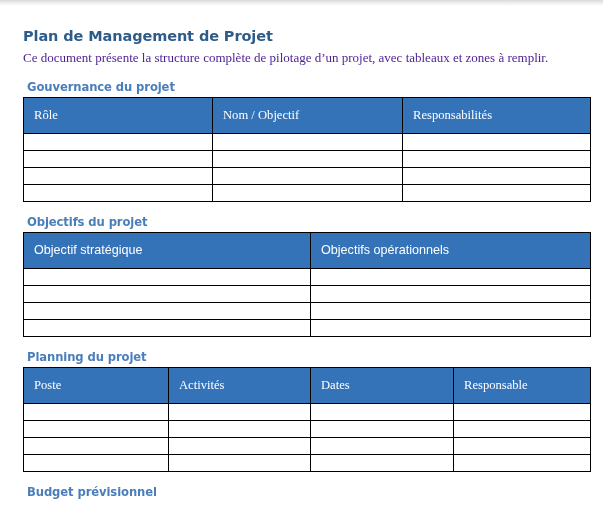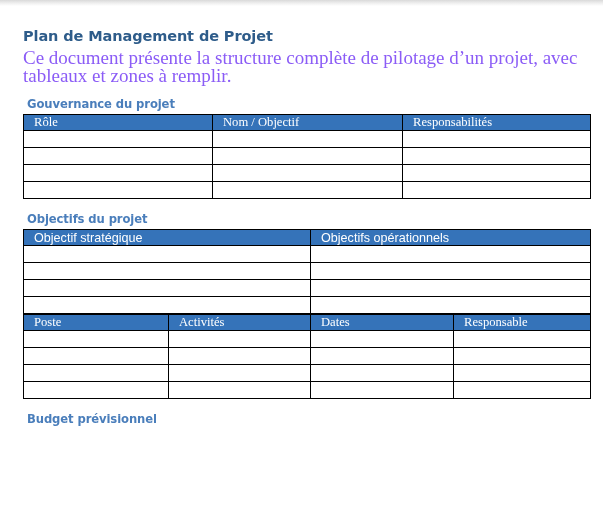--- a/index.html
+++ b/index.html
@@ -39,22 +39,22 @@
     font-size: 14.5px;
     font-weight: bold;
     color: #2e5c8a;
     letter-spacing: -0.1px;
     margin: 7px 0 0 0;
     line-height: 18px;
   }
 
   .doc-intro {
     font-family: "Liberation Serif", serif;
-    font-size: 19px;
-    color: #8b5cf6;
+    font-size: 13px;
+    color: #4c1d95;
     line-height: 17.5px;
     margin: 4px 0 0 0;
     width: 568px;
   }
 
   .section-heading {
     font-family: "DejaVu Sans", sans-serif;
     font-size: 11.6px;
     font-weight: bold;
     color: #4a7ebb;
@@ -77,21 +77,21 @@
     box-sizing: border-box;
     text-align: left;
     vertical-align: middle;
     overflow: hidden;
     white-space: nowrap;
   }
   table.doc-table thead th {
     background: #3573b9;
     color: #ffffff;
     font-weight: normal;
-    height: 16px;
+    height: 36px;
     font-size: 12.6px;
     border-color: #000000;
     padding-left: 10px;
   }
   table.doc-table tbody td {
     background: #ffffff;
     height: 17px;
   }
 
   
@@ -198,20 +198,21 @@
         <td></td>
         <td></td>
       </tr>
       <tr>
         <td></td>
         <td></td>
       </tr>
     </tbody>
   </table>
 
+  <h2 class="section-heading">Planning du projet</h2>
   <table class="doc-table hdr-serif t-planning">
     <colgroup>
         <col class="c1">
         <col class="c2">
         <col class="c3">
         <col class="c4">
       </colgroup>
     <thead>
       <tr>
         <th>Poste</th>

